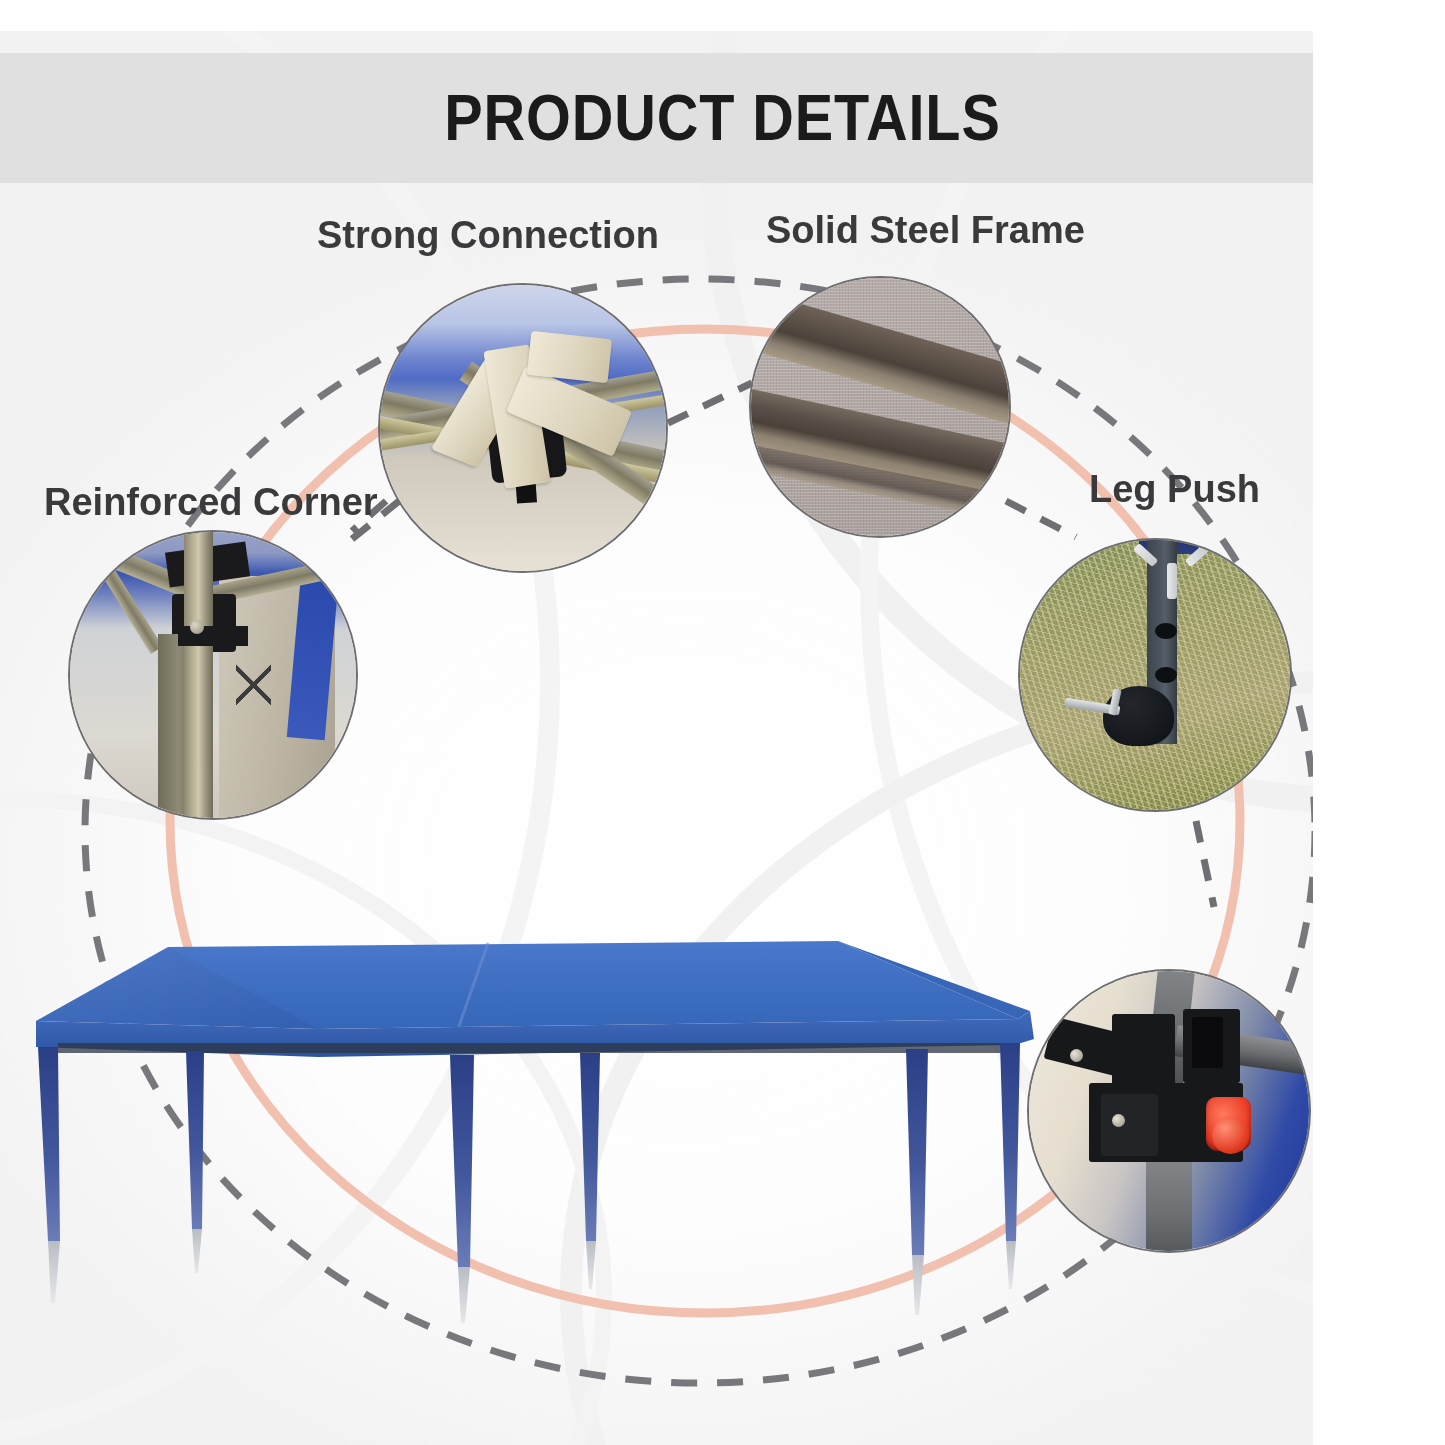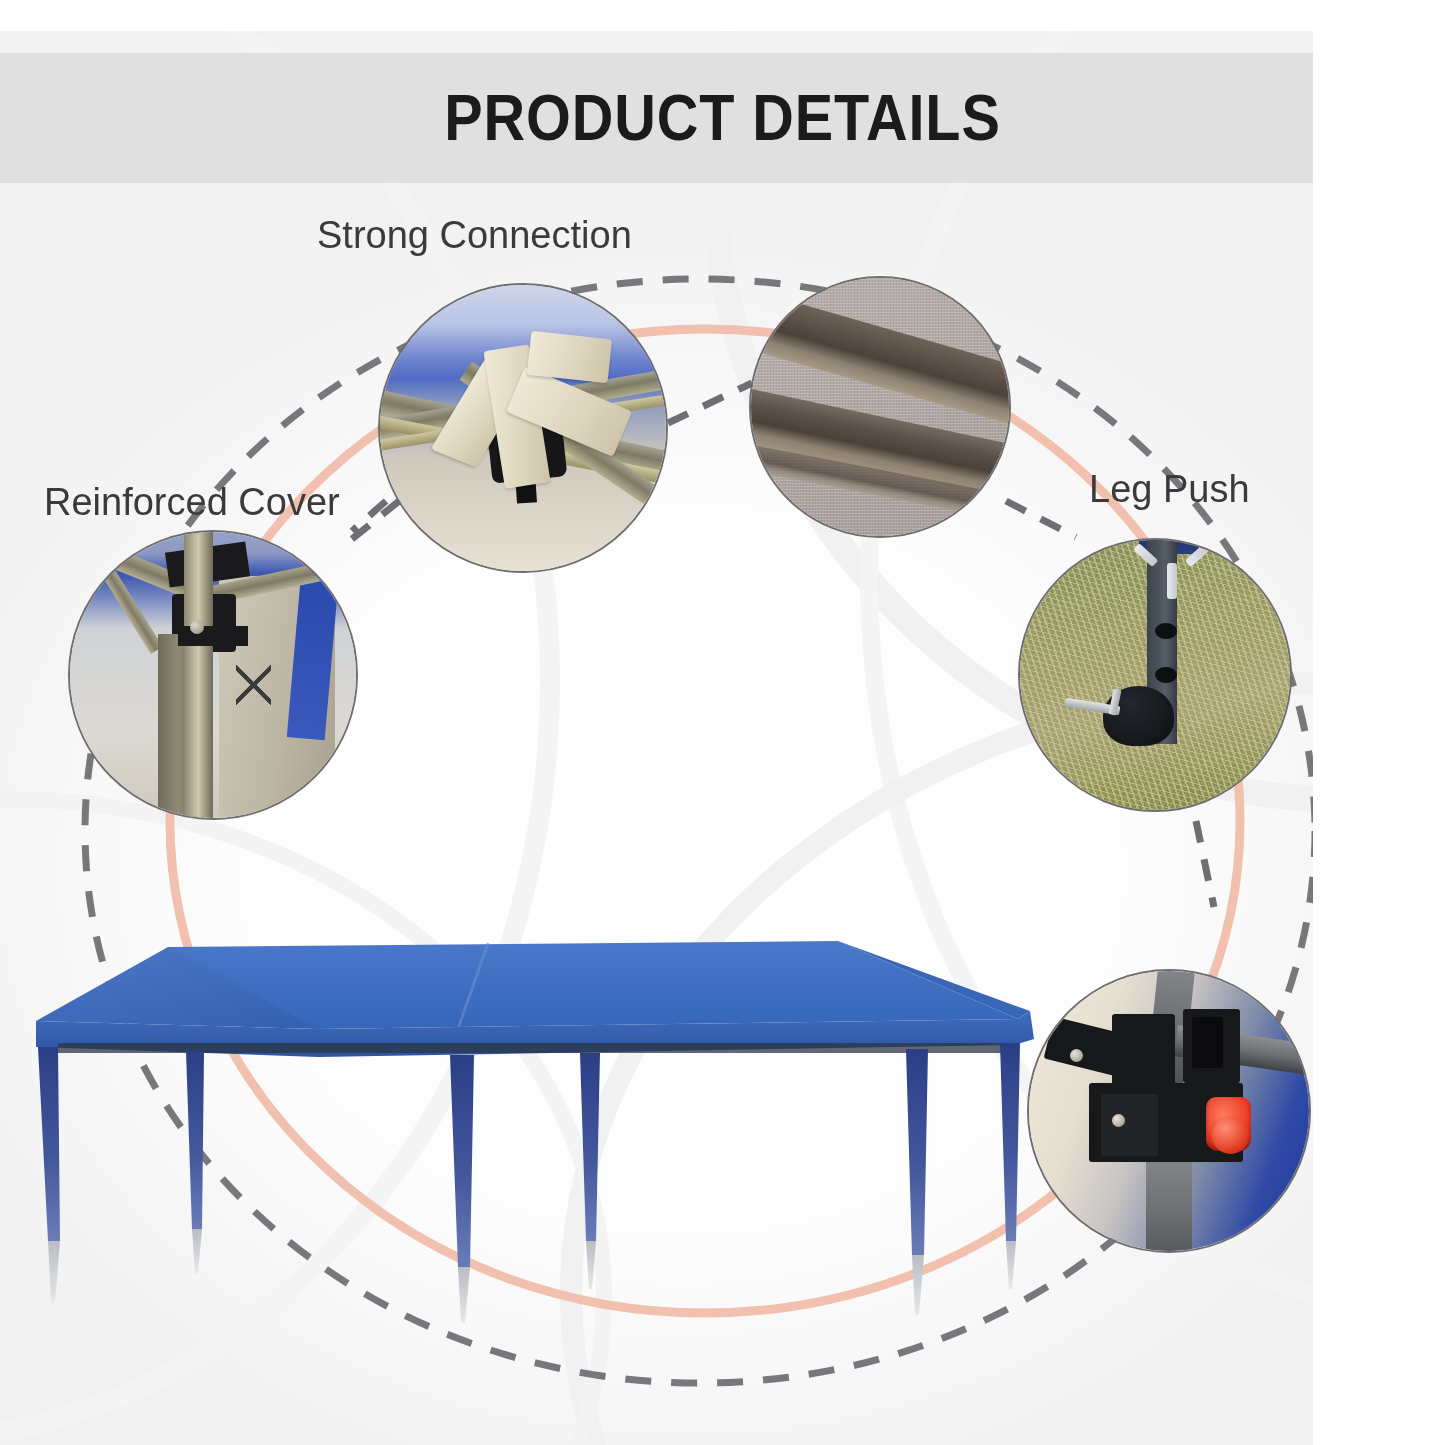--- a/index.html
+++ b/index.html
@@ -31,21 +31,21 @@
     font-size:64px;letter-spacing:1px;
     font-weight:700;
     font-family:"Liberation Sans Narrow","Liberation Sans",sans-serif;
     transform:scaleX(.9);transform-origin:50% 50%;
     white-space:nowrap;
   }
 
   
   .callout-label{
     position:absolute;color:#3a3a3c;font-size:38px;white-space:nowrap;
-    font-family:"Liberation Sans", sans-serif;font-weight:400;text-align:center;
+    font-family:"Liberation Sans", sans-serif;font-weight:700;text-align:center;
   }
 
   
   .detail-circle{
     position:absolute;border-radius:50%;overflow:hidden;
     border:2px solid #6e6e70;box-sizing:border-box;
     box-shadow:0 0 0 0 rgba(0,0,0,0);
   }
   .detail-circle > .photo{position:absolute;inset:-2px;}
 
@@ -212,22 +212,23 @@
 
     <path d="M668,392 L752,352" fill="none" stroke="#6f6f73" stroke-width="7" stroke-dasharray="22 17"></path>
     <path d="M352,508 L404,466" fill="none" stroke="#6f6f73" stroke-width="7" stroke-dasharray="22 17"></path>
     <path d="M1006,470 L1076,506" fill="none" stroke="#6f6f73" stroke-width="7" stroke-dasharray="22 17"></path>
     <path d="M1196,790 L1214,876" fill="none" stroke="#6f6f73" stroke-width="7" stroke-dasharray="22 17"></path>
     <path d="M386,470 L352,500" fill="none" stroke="#6f6f73" stroke-width="7" stroke-dasharray="22 17"></path>
   </svg>
 
   <div class="callout-label" style="left:317px;top:183px;">Strong Connection</div>
 
-
-  <div class="callout-label" style="left:44px;top:450px;">Reinforced Cover</div>
+  <div class="callout-label" style="left:766px;top:178px;">Solid Steel Frame</div>
+
+  <div class="callout-label" style="left:44px;top:450px;">Reinforced Corner</div>
 
   <div class="callout-label" style="left:1089px;top:437px;">Leg Push</div>
 
 
   <div class="detail-circle" style="left:378px;top:252px;width:290px;height:290px;">
     <div class="photo ph-conn">
 
       <div class="bar" style="left:-20%;top:48%;width:145%;height:24px;transform:rotate(12deg);"></div>
       <div class="bar" style="left:-20%;top:38%;width:145%;height:20px;transform:rotate(-10deg);"></div>
       <div class="barlite" style="left:-20%;top:56%;width:145%;height:13px;transform:rotate(11deg);"></div>

